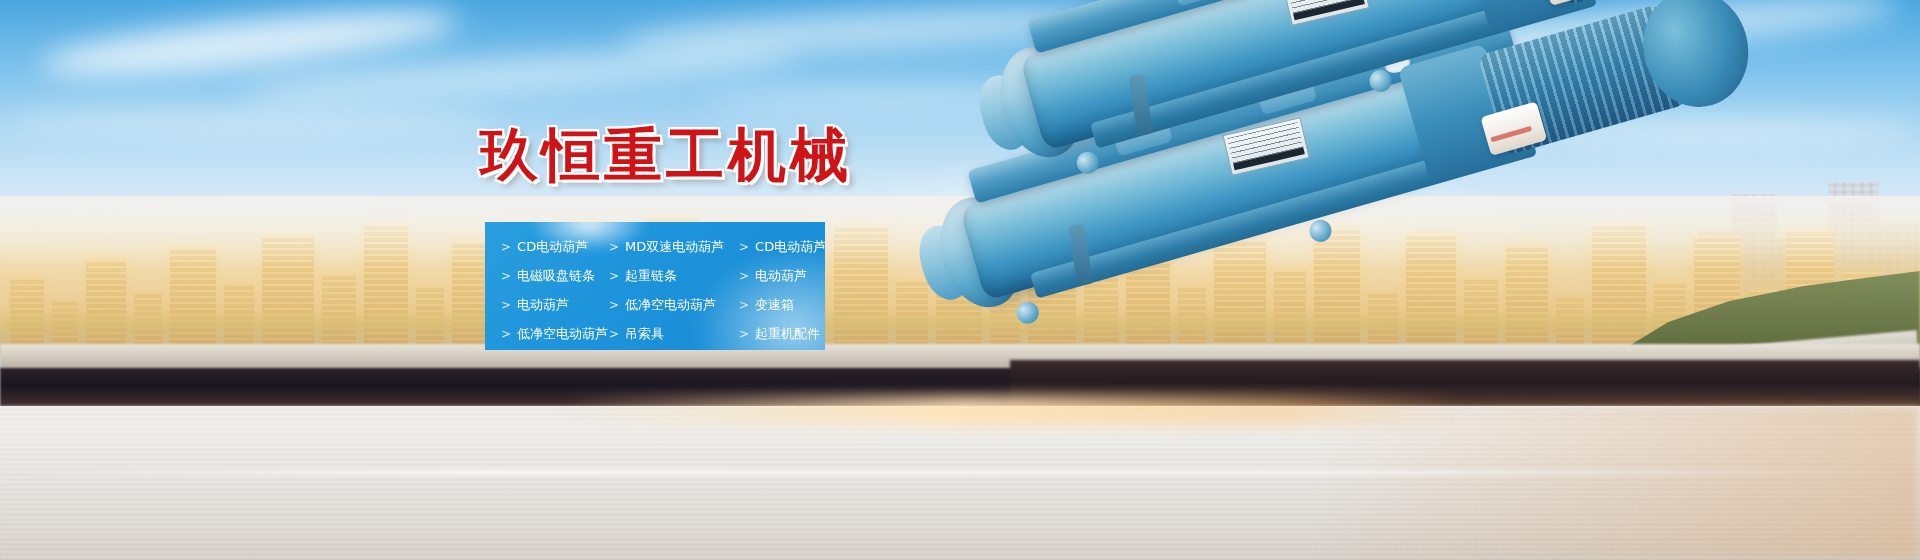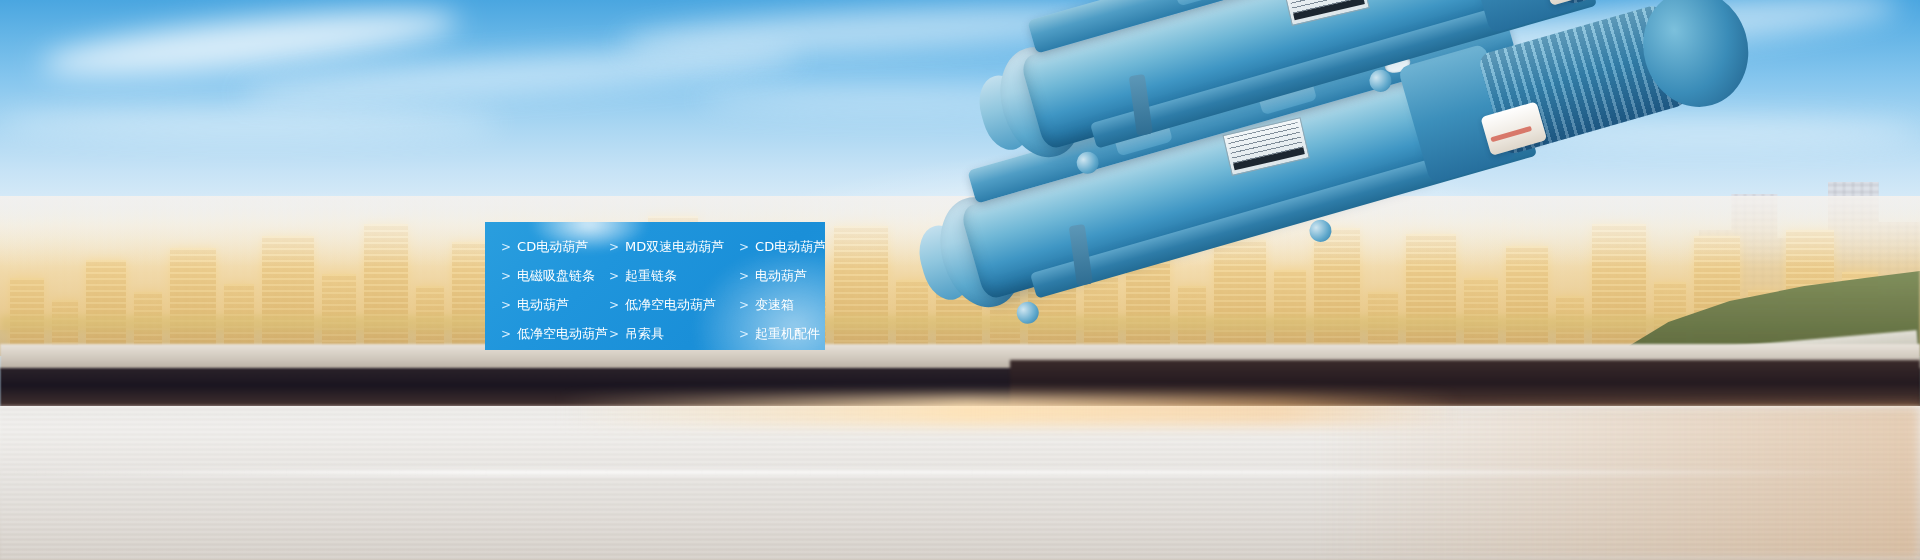--- a/index.html
+++ b/index.html
@@ -412,20 +412,21 @@
   <div class="barrier-dark"></div>
   <div class="barrier-dark2"></div>
 
   <div class="road">
     <div class="road-streaks"></div>
   </div>
   <div class="road-warm"></div>
   <div class="road-line"></div>
   <div class="light-trail"></div>
 
+  <div class="headline">玖恒重工机械</div>
 
 
   <div class="panel">
     <div class="panel-glow-top"></div>
     <div class="panel-glow-right"></div>
     <div class="panel-inner">
 
       <div class="p-item">
         <span class="chev">&gt;</span>
         <span>CD电动葫芦</span>

